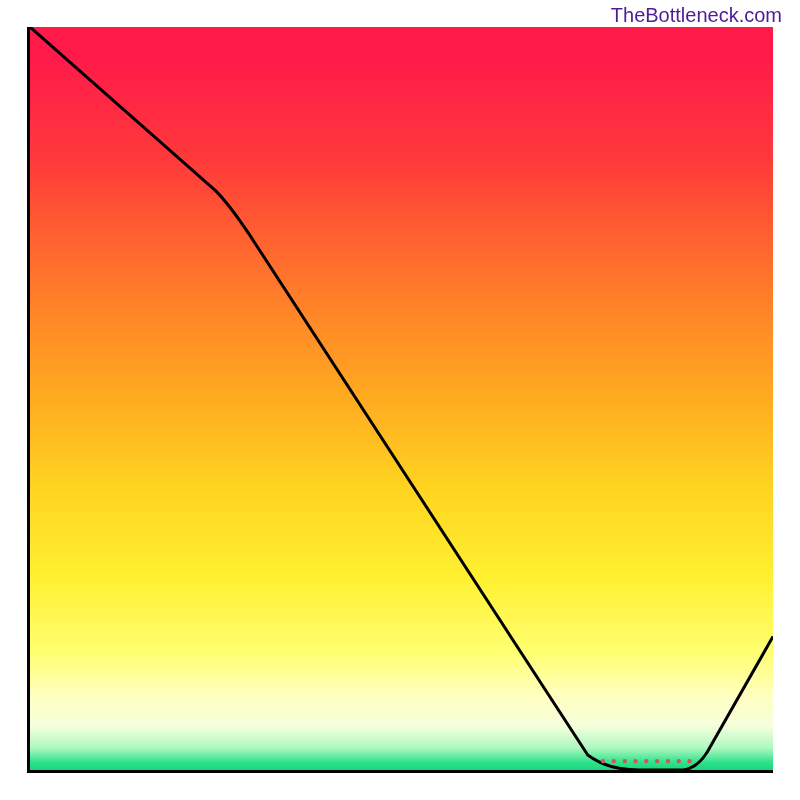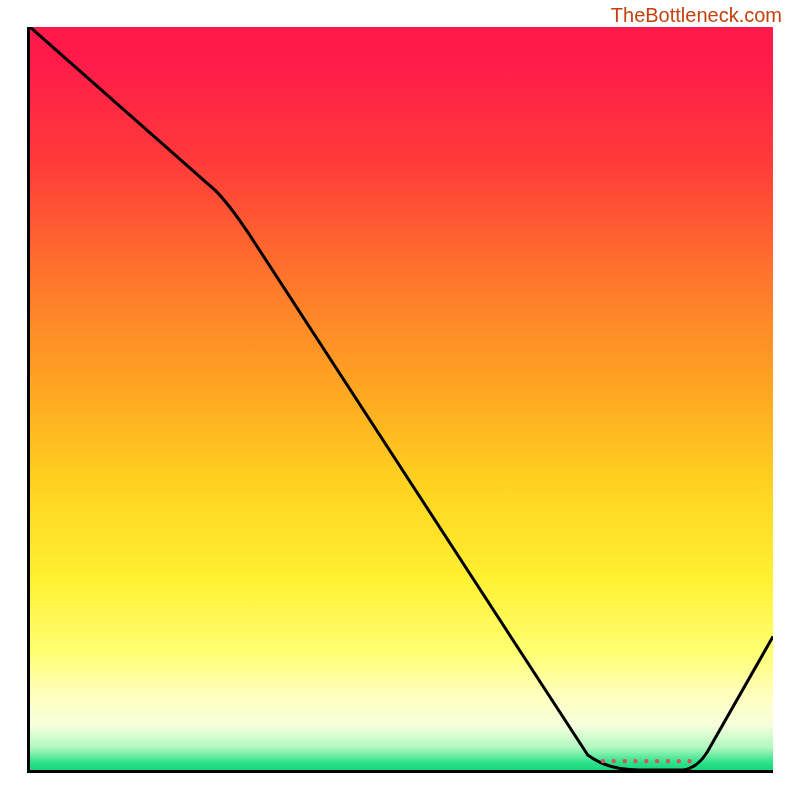--- a/index.html
+++ b/index.html
@@ -7,21 +7,21 @@
     width: 800px;
     height: 800px;
     background: #ffffff;
     position: relative;
     font-family: Arial, Helvetica, sans-serif;
   }
   .watermark {
     position: absolute;
     top: 4px;
     right: 18px;
-    color: #c2410c;
+    color: #4c1d95;
     font-size: 20px;
     font-weight: 500;
     z-index: 10;
   }
   .plot {
     position: absolute;
     left: 27px;
     top: 27px;
     width: 746px;
     height: 746px;

